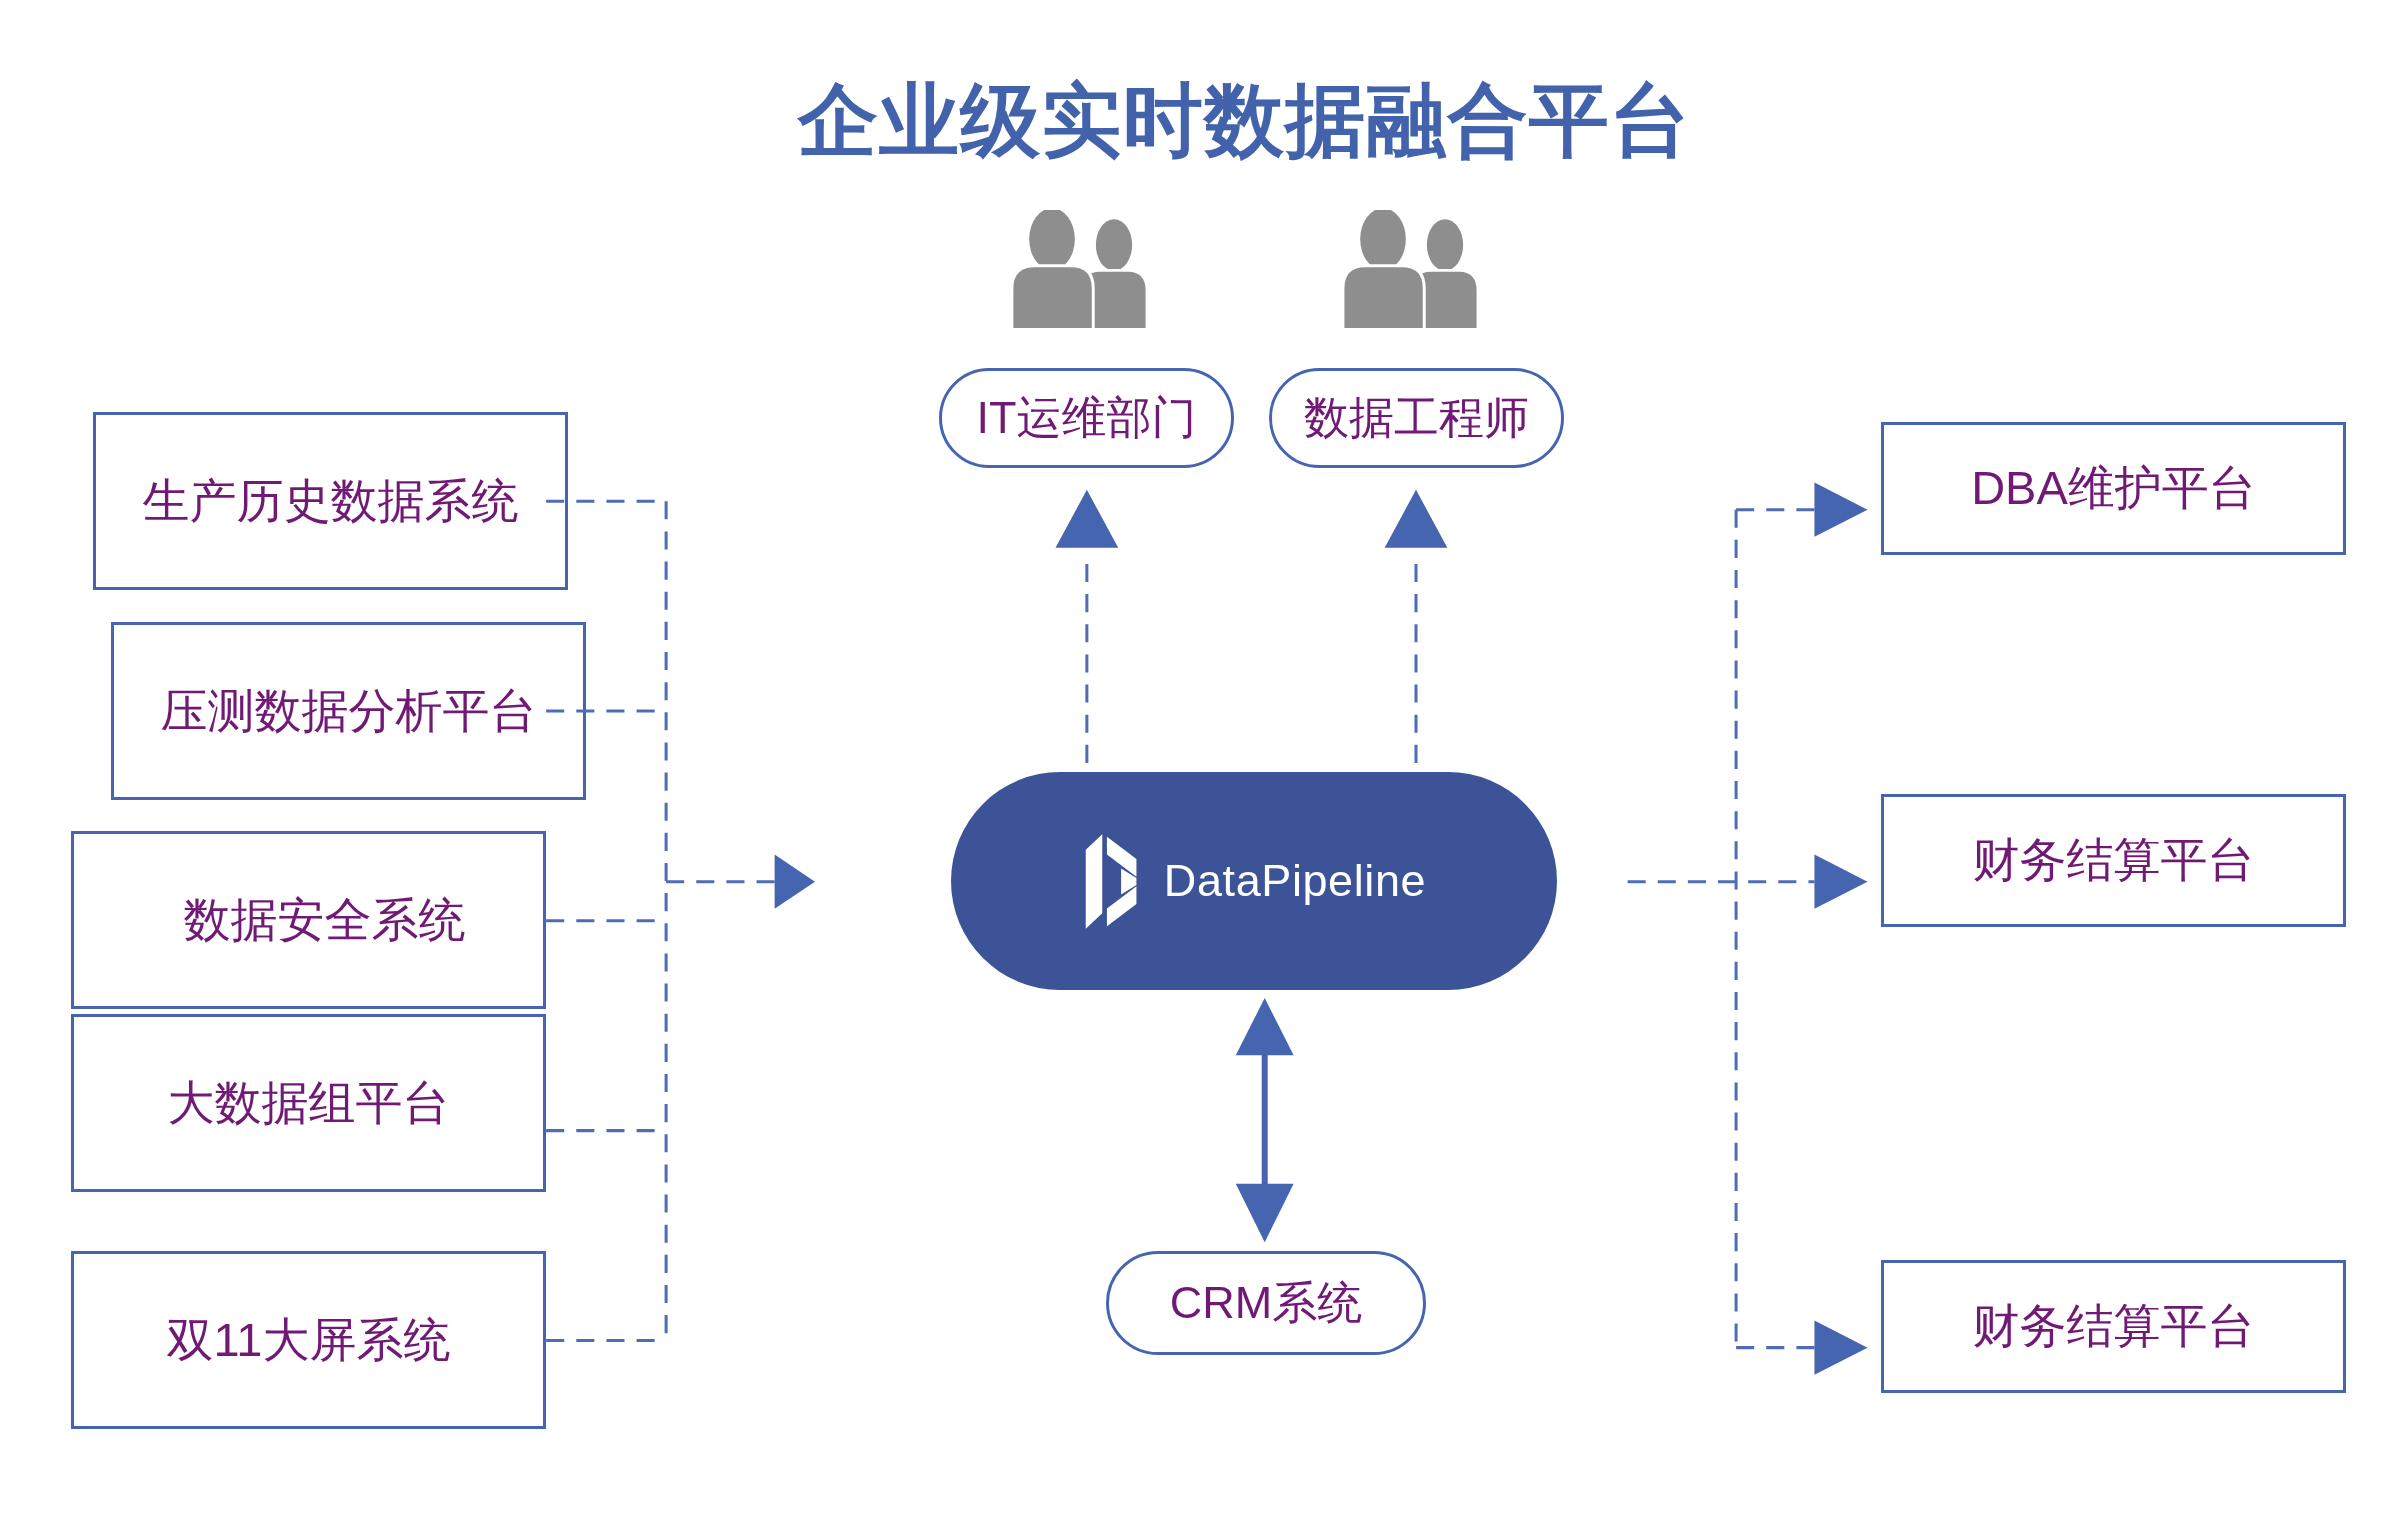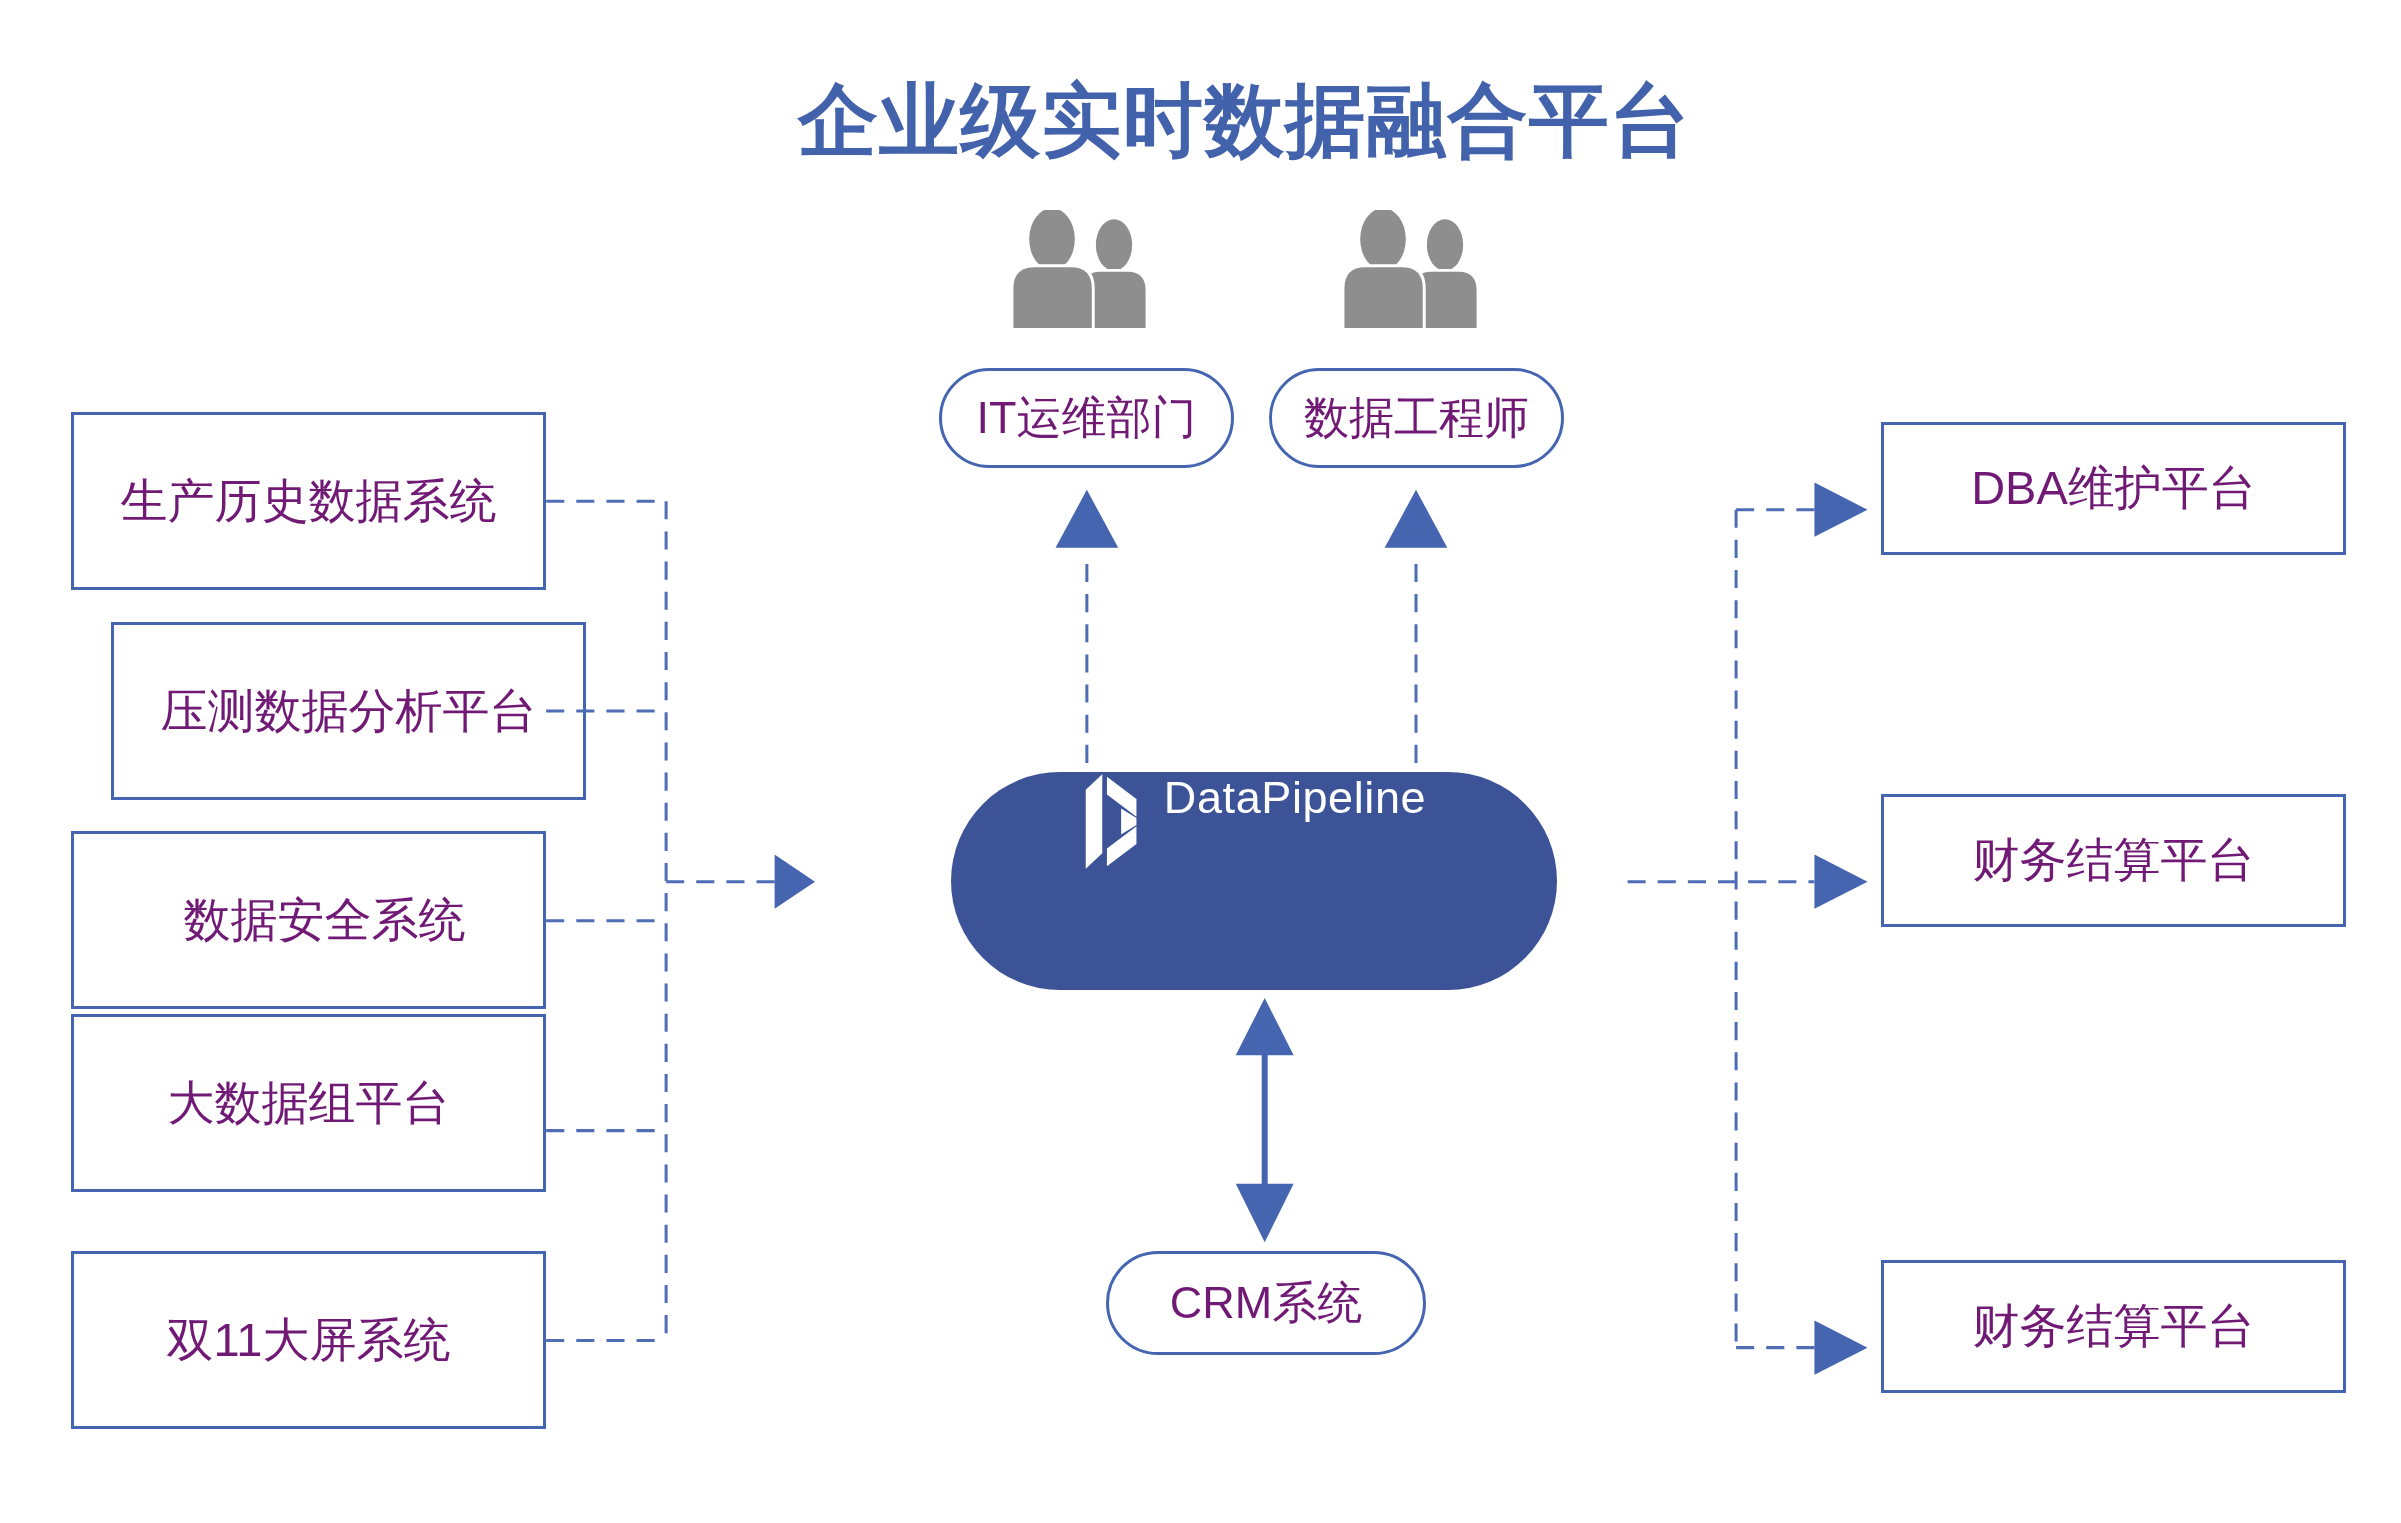--- a/index.html
+++ b/index.html
@@ -25,30 +25,30 @@
     border:3px solid #4565B1;
     width:475px;height:178px;
     font-size:47px;
   }
   .rect.right{width:465px;height:133px;left:1881px;}
   .pillnode{
     border:3.6px solid #4565B1;border-radius:72px;
     font-size:45px;
   }
   .src{left:71px;}
-  .src1{top:412px;} .src2{top:622px;margin-left:40px;} .src3{top:831px;padding-left:32px;}
+  .src1{top:412px;margin-left:22px;} .src2{top:622px;margin-left:40px;} .src3{top:831px;padding-left:32px;}
   .src4{top:1014px;} .src5{top:1251px;}
   .tgt1{top:422px;} .tgt2{top:794px;justify-content:center;} .tgt3{top:1260px;}
   .oval1{left:939px;top:368px;width:295px;height:100px;}
   .oval2{left:1269px;top:368px;width:295px;height:100px;}
   .ovalcrm{left:1106px;top:1251px;width:320px;height:104px;}
   .platform{
     position:absolute;left:951px;top:772px;width:606px;height:218px;
     background:#3D5397;border-radius:109px;
-    display:flex;justify-content:center;gap:25px;
+    display:flex;align-items:center;justify-content:center;gap:25px;
   }
   .platform .brand{
     color:#ffffff;font-size:45px;font-weight:400;letter-spacing:0.6px;
   }
   .logo{width:57px;height:99px;display:block;}
   .people{position:absolute;width:193px;height:119px;}
   .people1{left:983px;top:210px;}
   .people2{left:1314px;top:210px;}
   .connectors{
     position:absolute;left:0;top:0;width:2401px;height:1524px;

